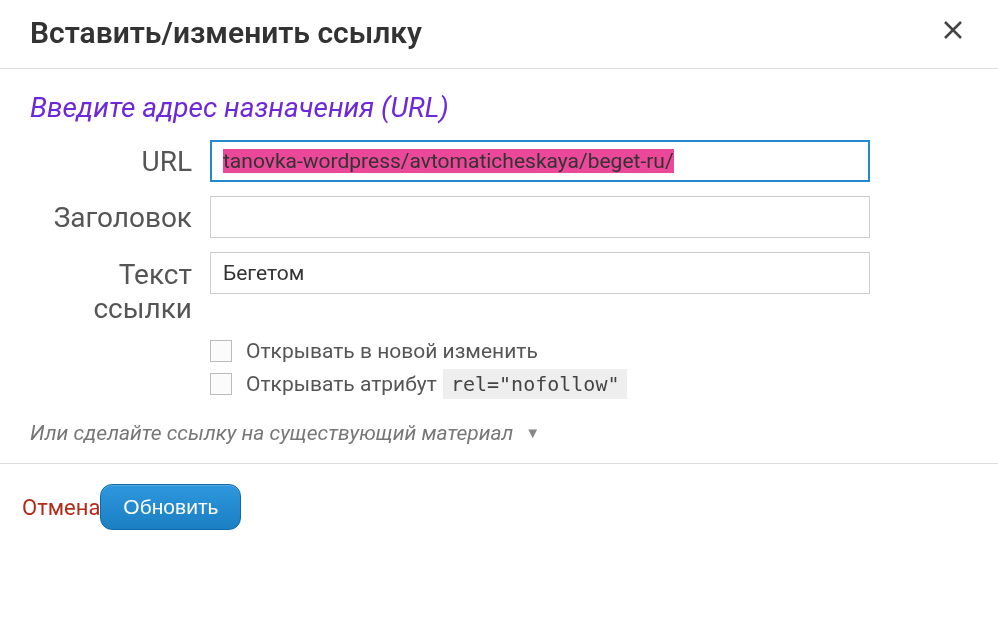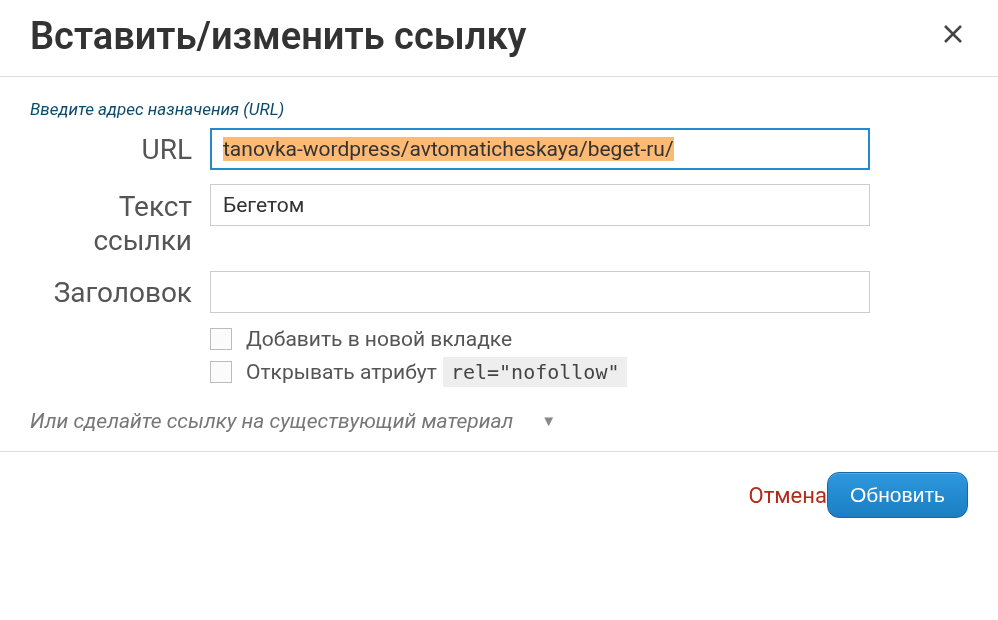--- a/index.html
+++ b/index.html
@@ -14,40 +14,40 @@
     width: 998px;
   }
   .dialog-header {
     display: flex;
     align-items: center;
     justify-content: space-between;
     padding: 14px 30px 18px 30px;
     border-bottom: 1px solid #ddd;
   }
   .dialog-title {
-    font-size: 38px;
+    font-size: 30px;
     font-weight: 600;
     color: #333;
   }
   .close-btn {
     font-size: 28px;
     font-weight: 400;
     color: #555;
     cursor: pointer;
     line-height: 1;
     padding: 4px;
   }
   .dialog-body {
     padding: 22px 30px 18px 30px;
   }
   .section-hint {
     font-style: italic;
-    color: #0c4a6e;
-    font-size: 17px;
-    margin-bottom: 9px;
+    color: #6d28d9;
+    font-size: 28px;
+    margin-bottom: 16px;
   }
   .form-row {
     display: flex;
     align-items: center;
     margin-bottom: 14px;
   }
   .form-row.align-start { align-items: flex-start; }
   .form-label {
     width: 180px;
     text-align: right;
@@ -70,21 +70,21 @@
     background: #fff;
     color: #333;
     font-family: inherit;
   }
   .text-input.focused {
     border: 2px solid #238ad0;
     padding: 7px 11px;
     background: #fff;
   }
   .selected-text {
-    background: #fdba74;
+    background: #ec4899;
     display: inline-block;
     color: #333;
   }
   .checkbox-row {
     display: flex;
     align-items: center;
     margin: 6px 0;
     font-size: 21px;
     color: #555;
   }
@@ -104,35 +104,34 @@
     color: #444;
     margin-left: 6px;
   }
   .existing-row {
     margin-top: 22px;
     font-size: 21px;
     font-style: italic;
     color: #777;
     display: flex;
     align-items: center;
-    gap: 16px;
   }
   .triangle {
     display: inline-block;
     margin-left: 12px;
     font-style: normal;
     font-size: 15px;
     color: #888;
   }
   .dialog-footer {
     border-top: 1px solid #ddd;
     display: flex;
-    justify-content: flex-end;
-    align-items: center;
-    padding: 20px 30px;
+    justify-content: flex-start;
+    align-items: center;
+    padding: 20px 22px;
   }
   .cancel-link {
     color: #b22a1a;
     font-size: 22px;
     cursor: pointer;
   }
   .primary-btn {
     background: linear-gradient(#2e97dd, #1b7fc3);
     border: 1px solid #0f6aa8;
     color: #fff;
@@ -168,41 +167,41 @@
 
     <div class="form-row">
       <div class="form-label">URL</div>
       <div class="form-field">
         <div class="text-input focused">
           <span class="selected-text">tanovka-wordpress/avtomaticheskaya/beget-ru/</span>
         </div>
       </div>
     </div>
 
+    <div class="form-row">
+      <div class="form-label">Заголовок</div>
+      <div class="form-field">
+        <input class="text-input" type="text" value="" style="">
+      </div>
+    </div>
+
     <div class="form-row align-start">
       <div class="form-label two-line">
         <span>Текст</span><br>
         <span>ссылки</span>
       </div>
       <div class="form-field">
         <input class="text-input" type="text" value="Бегетом" style="">
       </div>
     </div>
 
-    <div class="form-row">
-      <div class="form-label">Заголовок</div>
-      <div class="form-field">
-        <input class="text-input" type="text" value="" style="">
-      </div>
-    </div>
-
     <div class="options-block">
       <div class="checkbox-row">
         <span class="checkbox"></span>
-        <span>Добавить в новой вкладке</span>
+        <span>Открывать в новой изменить</span>
       </div>
       <div class="checkbox-row">
         <span class="checkbox"></span>
         <span>Открывать атрибут</span>
         <code class="inline-code">rel="nofollow"</code>
       </div>
     </div>
 
     <div class="existing-row">
       <span>Или сделайте ссылку на существующий материал</span>

